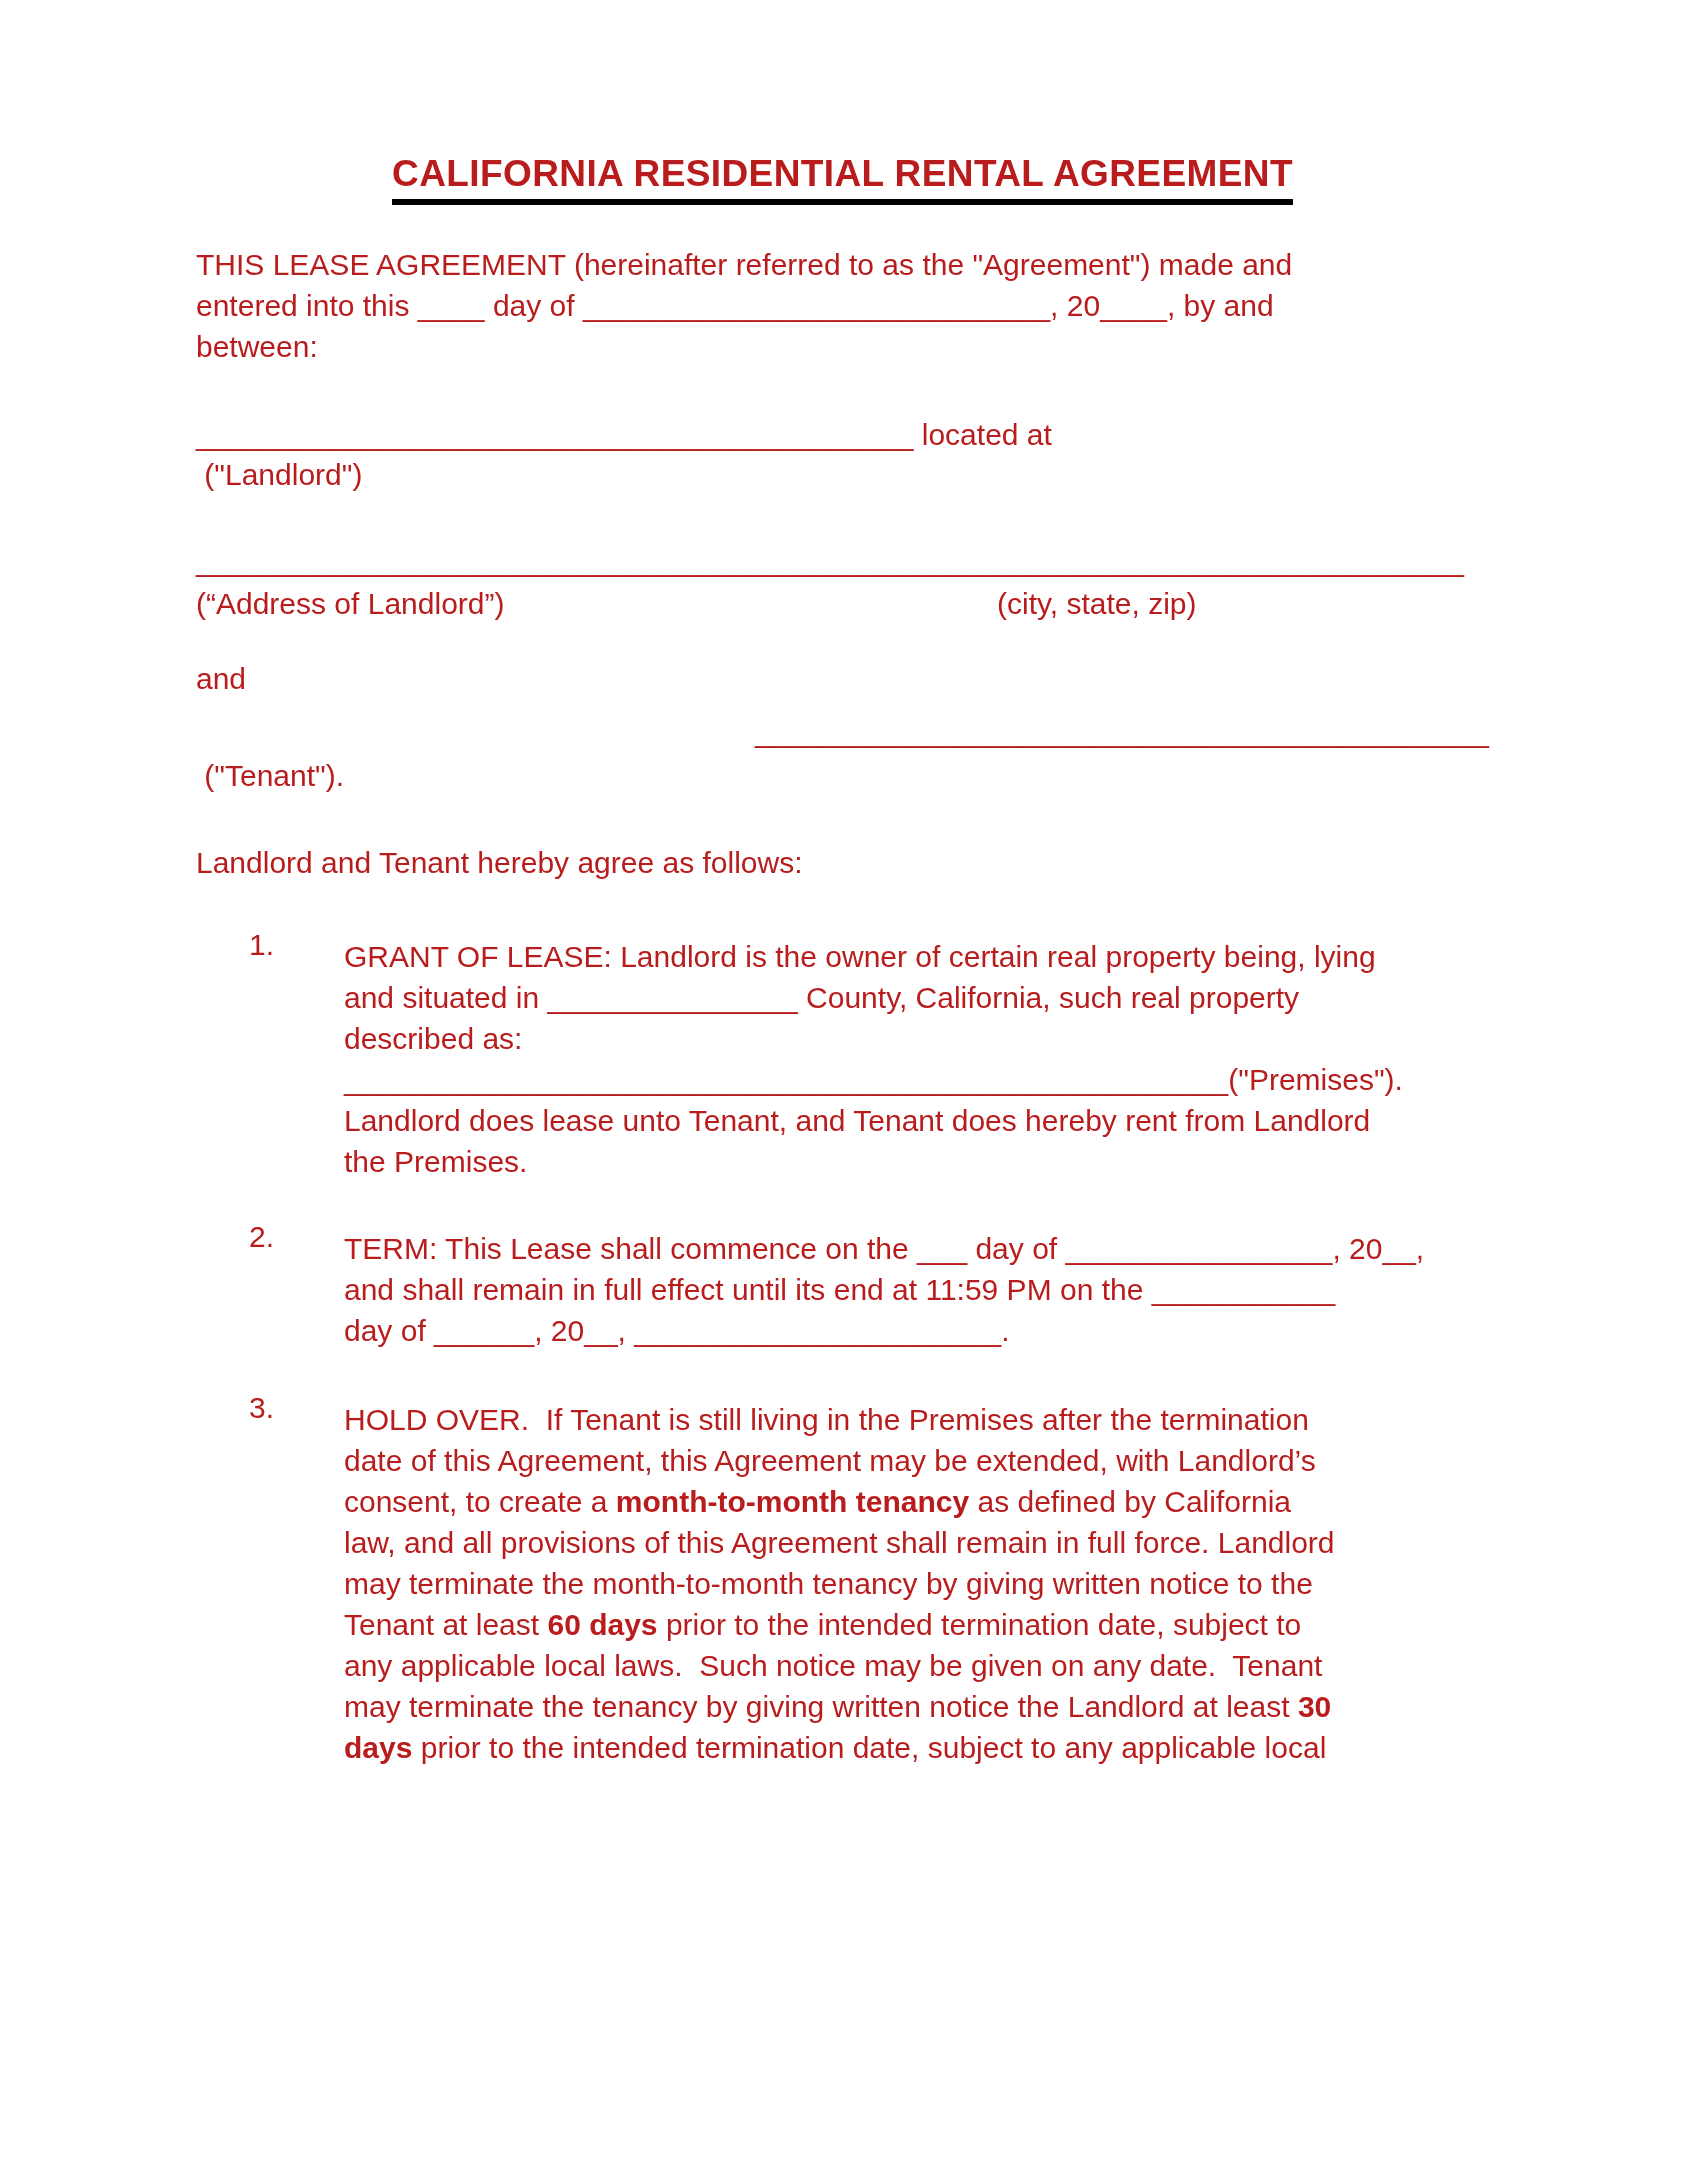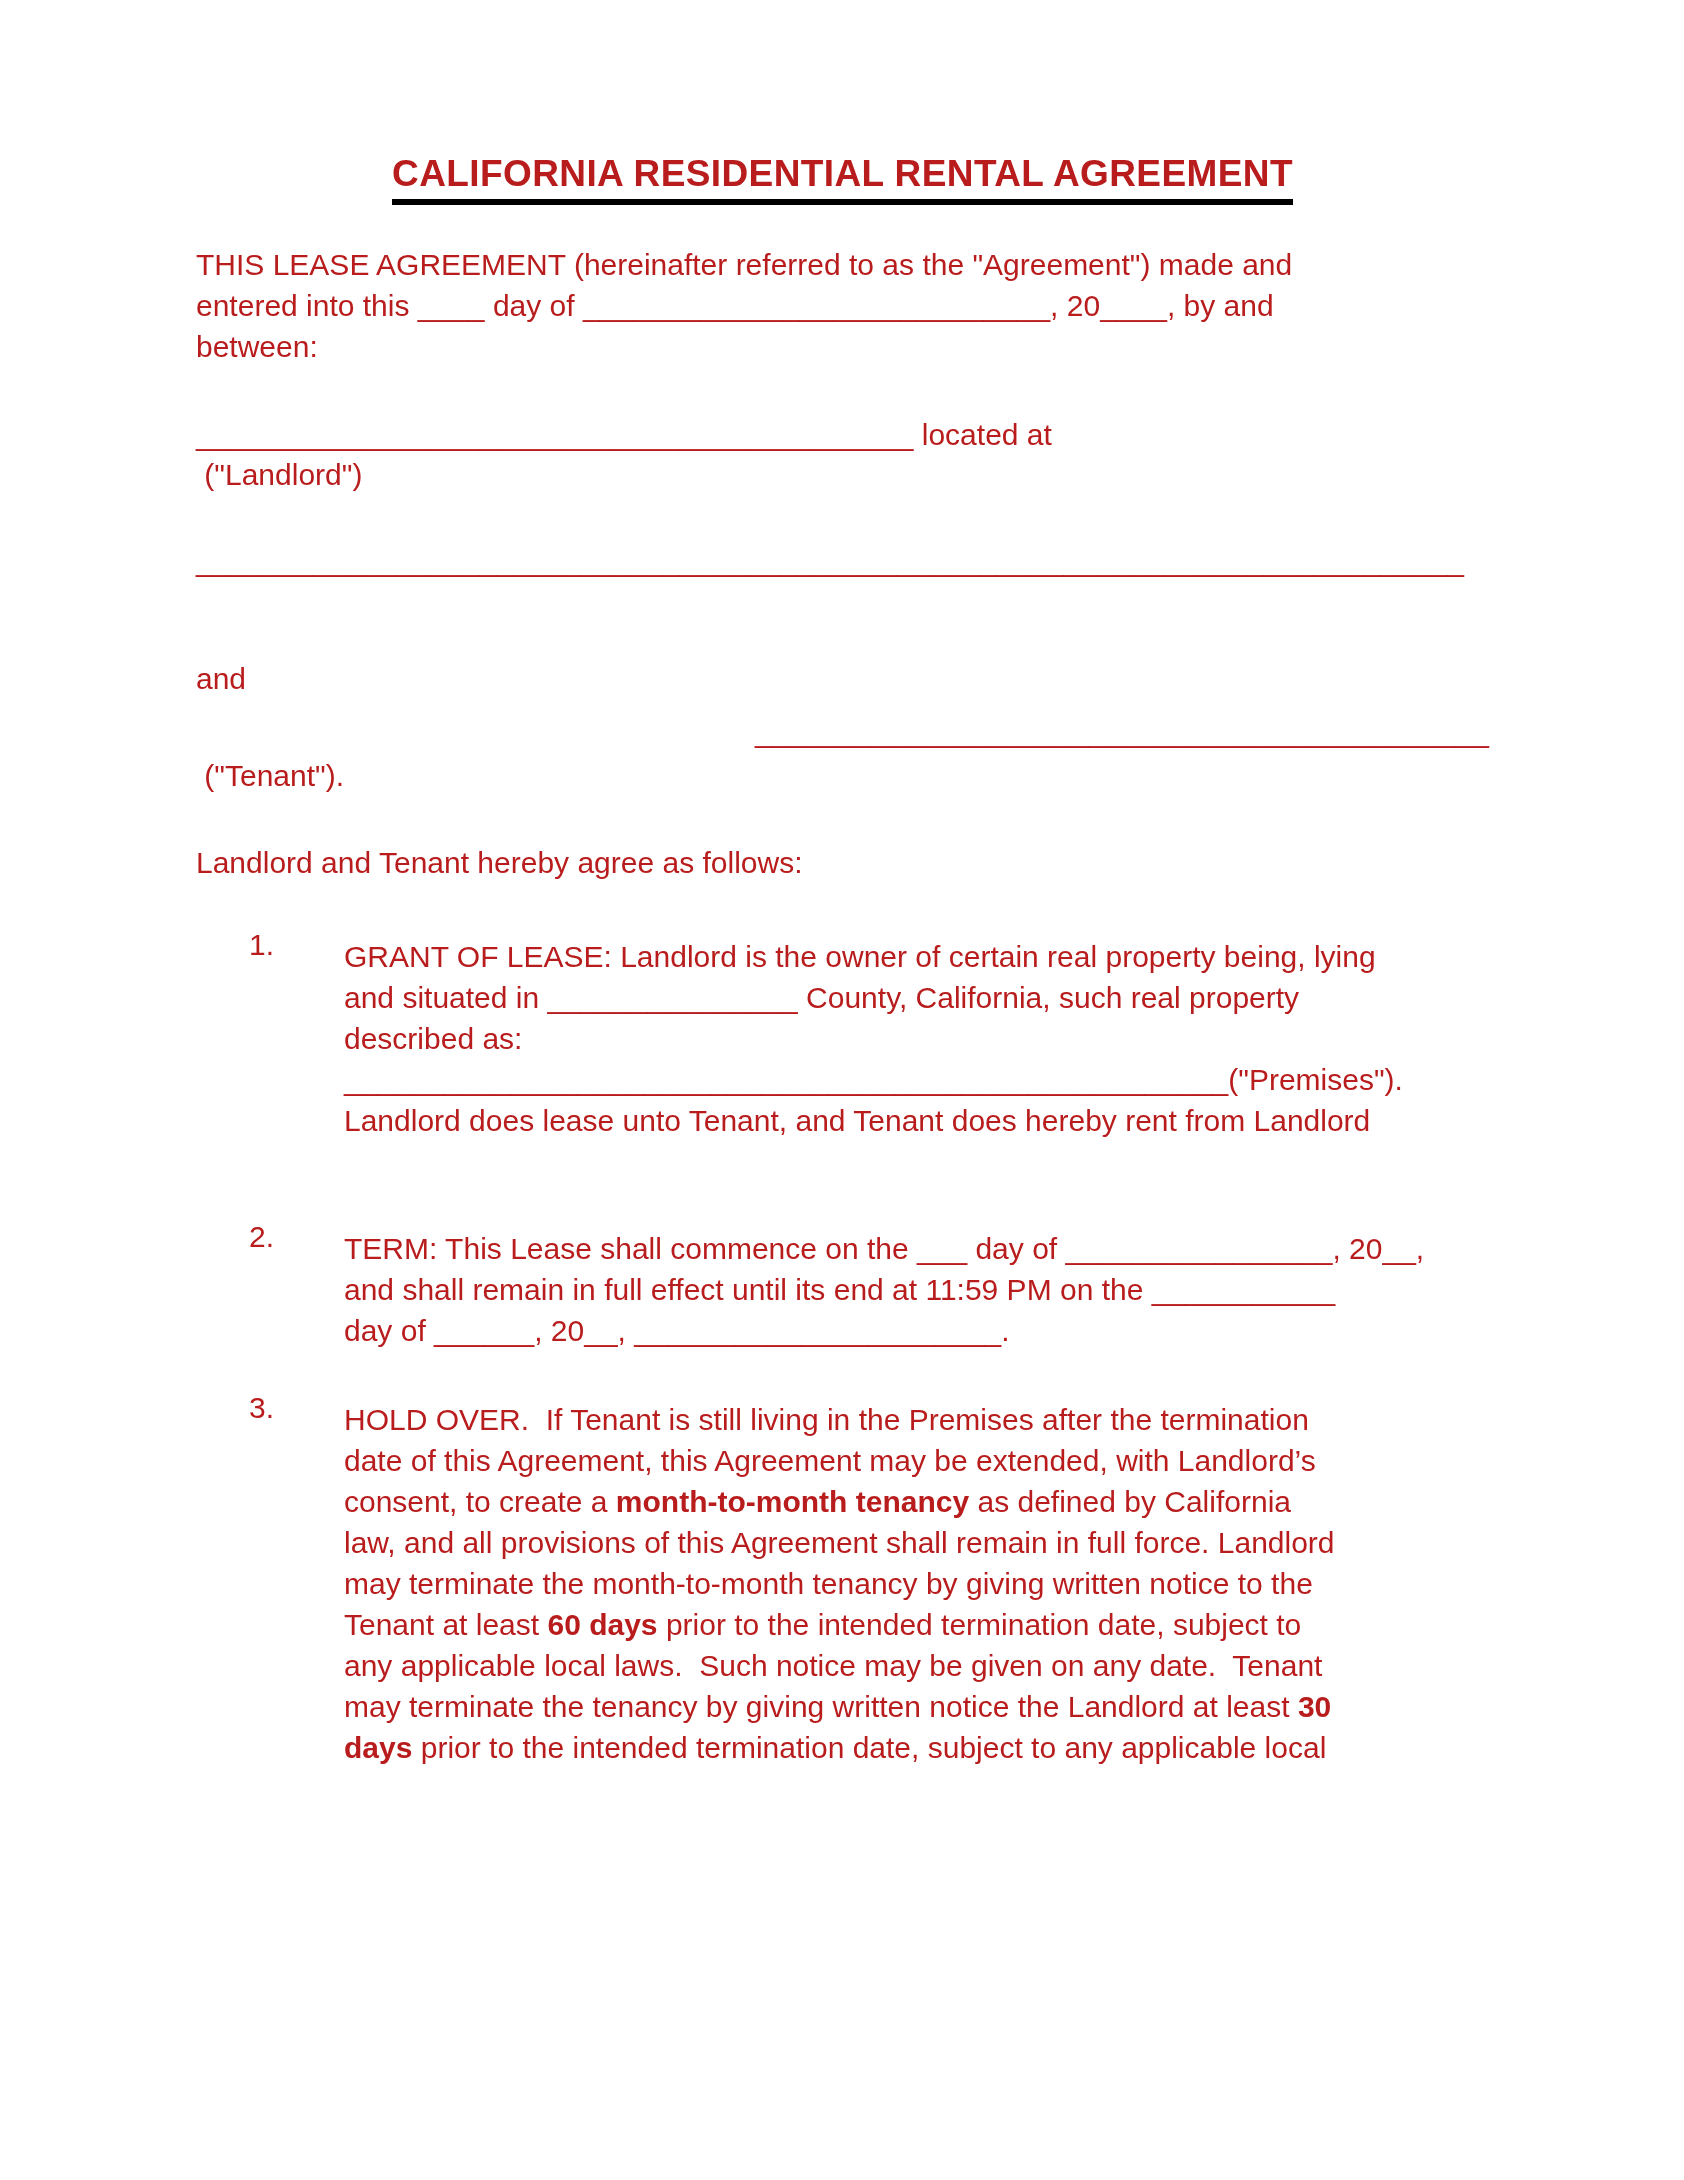--- a/index.html
+++ b/index.html
@@ -63,20 +63,23 @@
   </div>
 
   <div class="block b-landlord-label">
     <div class="line"> ("Landlord")</div>
   </div>
 
   <div class="block b-address-line">
     <div class="line">____________________________________________________________________________</div>
   </div>
 
+  <div class="block b-address-labels">
+    <div class="line"><span>(“Address of Landlord”)</span><span class="label-right">(city, state, zip)</span></div>
+  </div>
 
   <div class="block b-and">
     <div class="line">and</div>
   </div>
 
   <div class="block b-tenant-line">
     <div class="line">____________________________________________</div>
   </div>
 
   <div class="block b-tenant-label">
@@ -88,20 +91,21 @@
   </div>
 
   <div class="block b-item1 item">
     <span class="num">1.</span>
     <div class="body">
       <div class="line">GRANT OF LEASE: Landlord is the owner of certain real property being, lying</div>
       <div class="line">and situated in _______________ County, California, such real property</div>
       <div class="line">described as:</div>
       <div class="line">_____________________________________________________("Premises").</div>
       <div class="line">Landlord does lease unto Tenant, and Tenant does hereby rent from Landlord</div>
+      <div class="line">the Premises.</div>
     </div>
   </div>
 
   <div class="block b-item2 item">
     <span class="num">2.</span>
     <div class="body">
       <div class="line">TERM: This Lease shall commence on the ___ day of ________________, 20__,</div>
       <div class="line">and shall remain in full effect until its end at 11:59 PM on the ___________</div>
       <div class="line">day of ______, 20__, ______________________.</div>
     </div>

